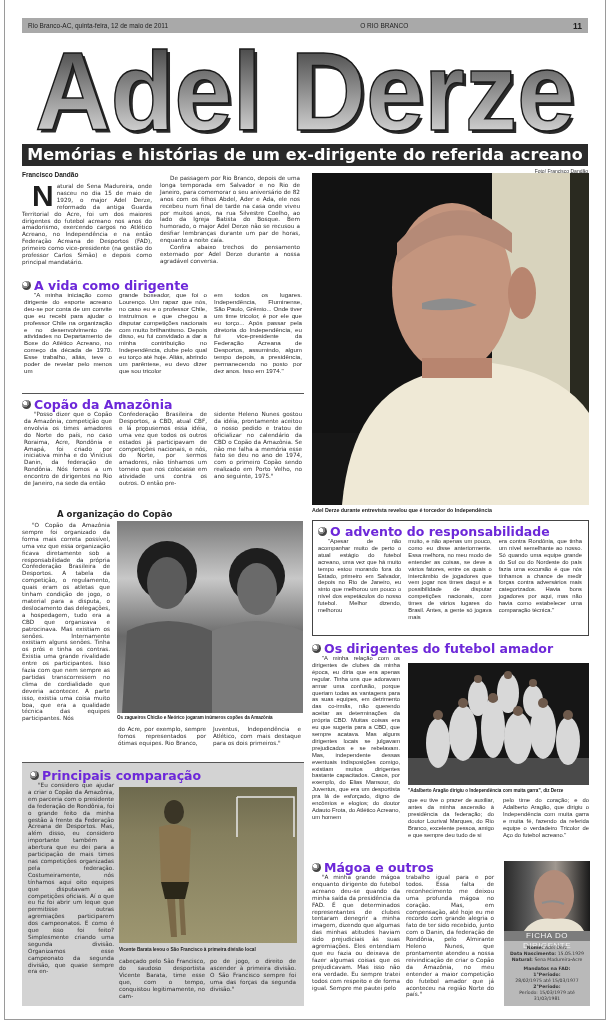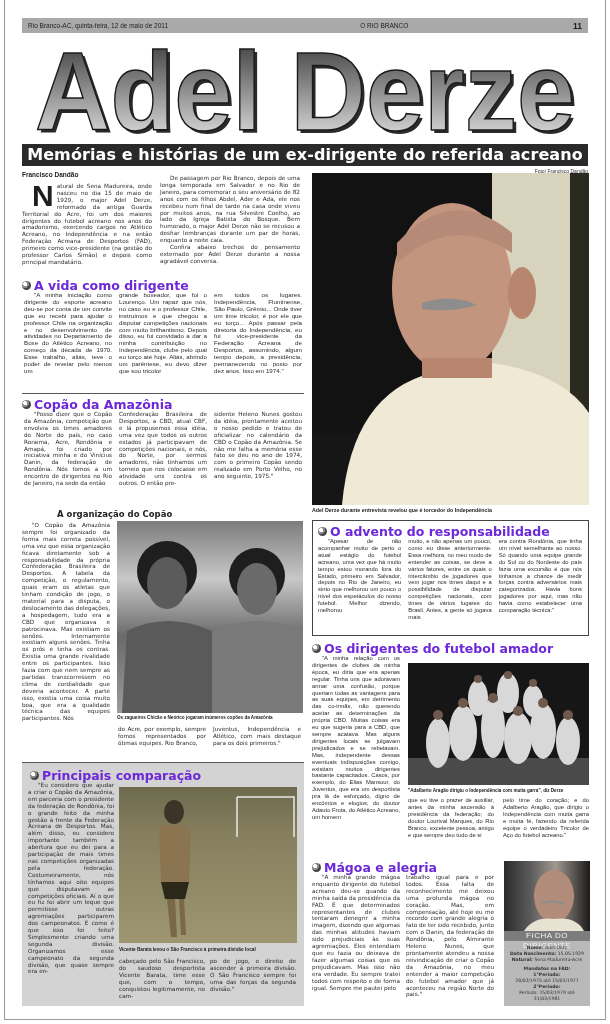--- a/index.html
+++ b/index.html
@@ -204,21 +204,21 @@
     <path d="M48 112 L52 150 L58 150 L56 112 Z" fill="#7a6848"></path>
     <path d="M60 112 L62 148 L67 148 L65 112 Z" fill="#7a6848"></path>
   </svg>
 </div>
 <div class="abs caption" style="left:119px; top:947px; font-size:4.7px;">Vicente Barata levou o São Francisco à primeira divisão local</div>
 <div class="abs body-text" style="left:119px; top:958px; width:86px;">cabeçado pelo São Francisco, do saudoso desportista Vicente Barata, time esse que, com o tempo, conquistou legitimamente, no cam-</div>
 <div class="abs body-text" style="left:210px; top:958px; width:86px;">po de jogo, o direito de ascender à primeira divisão. O São Francisco sempre foi uma das forças da segunda divisão."</div>
 
 <h2 class="abs sec" style="left:312px; top:860px;">
   <span class="ball"></span>
-  <span>Mágoa e alegria</span>
+  <span>Mágoa e outros</span>
 </h2>
 <div class="abs body-text" style="left:312px; top:874px; width:88px;">
   <p class="indent">"A minha grande mágoa enquanto dirigente do futebol acreano deu-se quando da minha saída da presidência da FAD. É que determinados representantes de clubes tentaram denegrir a minha imagem, dizendo que algumas das minhas atitudes haviam sido prejudiciais às suas agremiações. Eles entendiam que eu fazia ou deixava de fazer algumas coisas que os prejudicavam. Mas isso não era verdade. Eu sempre tratei todos com respeito e de forma igual. Sempre me pautei pelo</p>
 </div>
 <div class="abs body-text" style="left:406px; top:874px; width:88px;">trabalho igual para e por todos. Essa falta de reconhecimento me deixou uma profunda mágoa no coração. Mas, em compensação, até hoje eu me recordo com grande alegria o fato de ter sido recebido, junto com o Danin, da federação de Rondônia, pelo Almirante Heleno Nunes, que prontamente atendeu a nossa reivindicação de criar o Copão da Amazônia, no meu entender a maior competição do futebol amador que já aconteceu na região Norte do país."</div>
 
 <div class="abs" style="left:504px; top:861px; width:86px; height:146px;">
   <div class="photo" style="height:70px; background:linear-gradient(90deg,#2a2a2a 0%,#5a5a5a 30%,#a09890 60%,#1a1a1a 100%);">
     <svg viewBox="0 0 86 70" width="86" height="70">
       <ellipse cx="50" cy="35" rx="20" ry="26" fill="#b28c7a"></ellipse>

